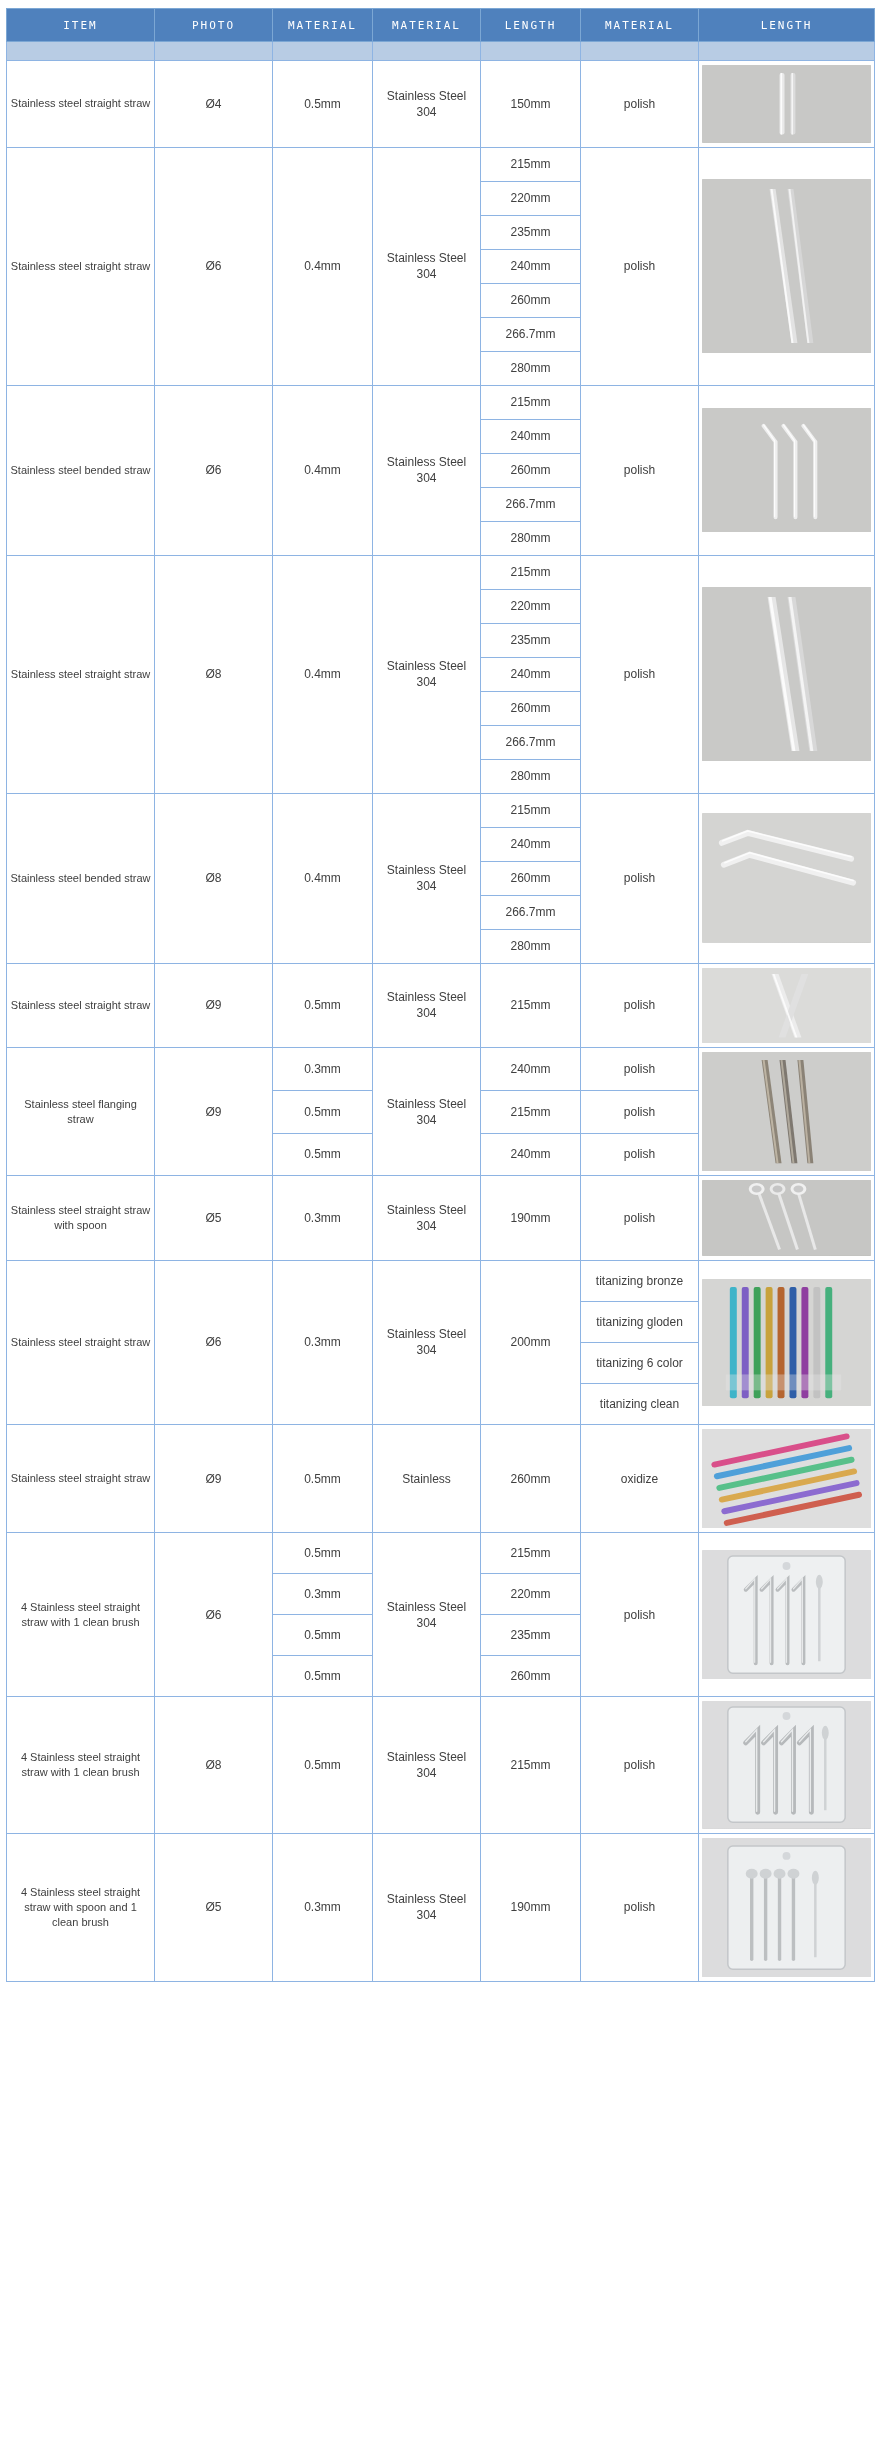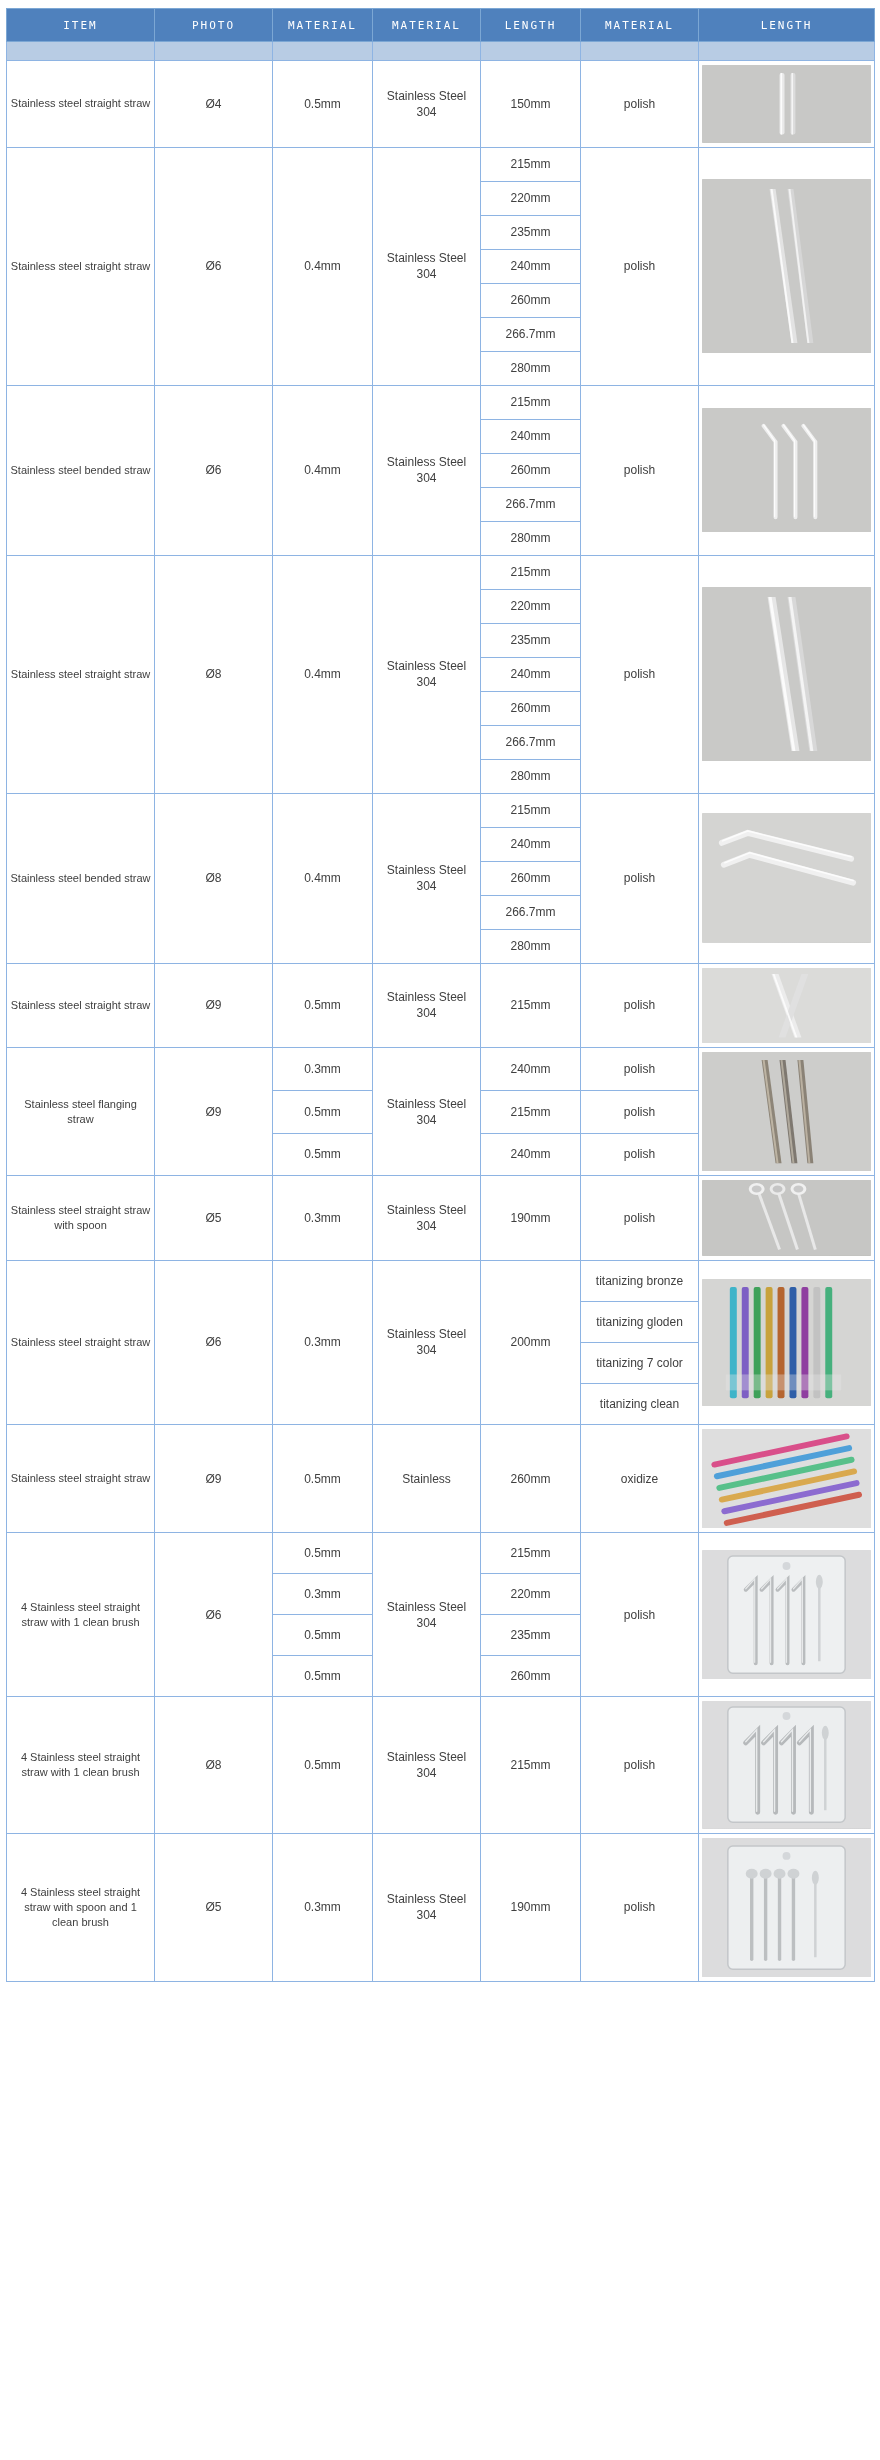--- a/index.html
+++ b/index.html
@@ -404,21 +404,21 @@
             </g>
             <rect x="24" y="96" width="116" height="16" fill="#e9e9e9" opacity="0.35"></rect>
           </svg>
         </div>
       </td>
     </tr>
     <tr>
           <td class="sub" style="height:32px">titanizing gloden</td>
         </tr>
     <tr>
-          <td class="sub" style="height:32px">titanizing 7 color</td>
+          <td class="sub" style="height:32px">titanizing 6 color</td>
         </tr>
     <tr>
           <td class="sub" style="height:32px">titanizing clean</td>
         </tr>
 
     <tr style="height:100px">
       <td class="item">Stainless steel straight straw</td>
       <td>Ø9</td>
       <td>0.5mm</td>
       <td>Stainless</td>

